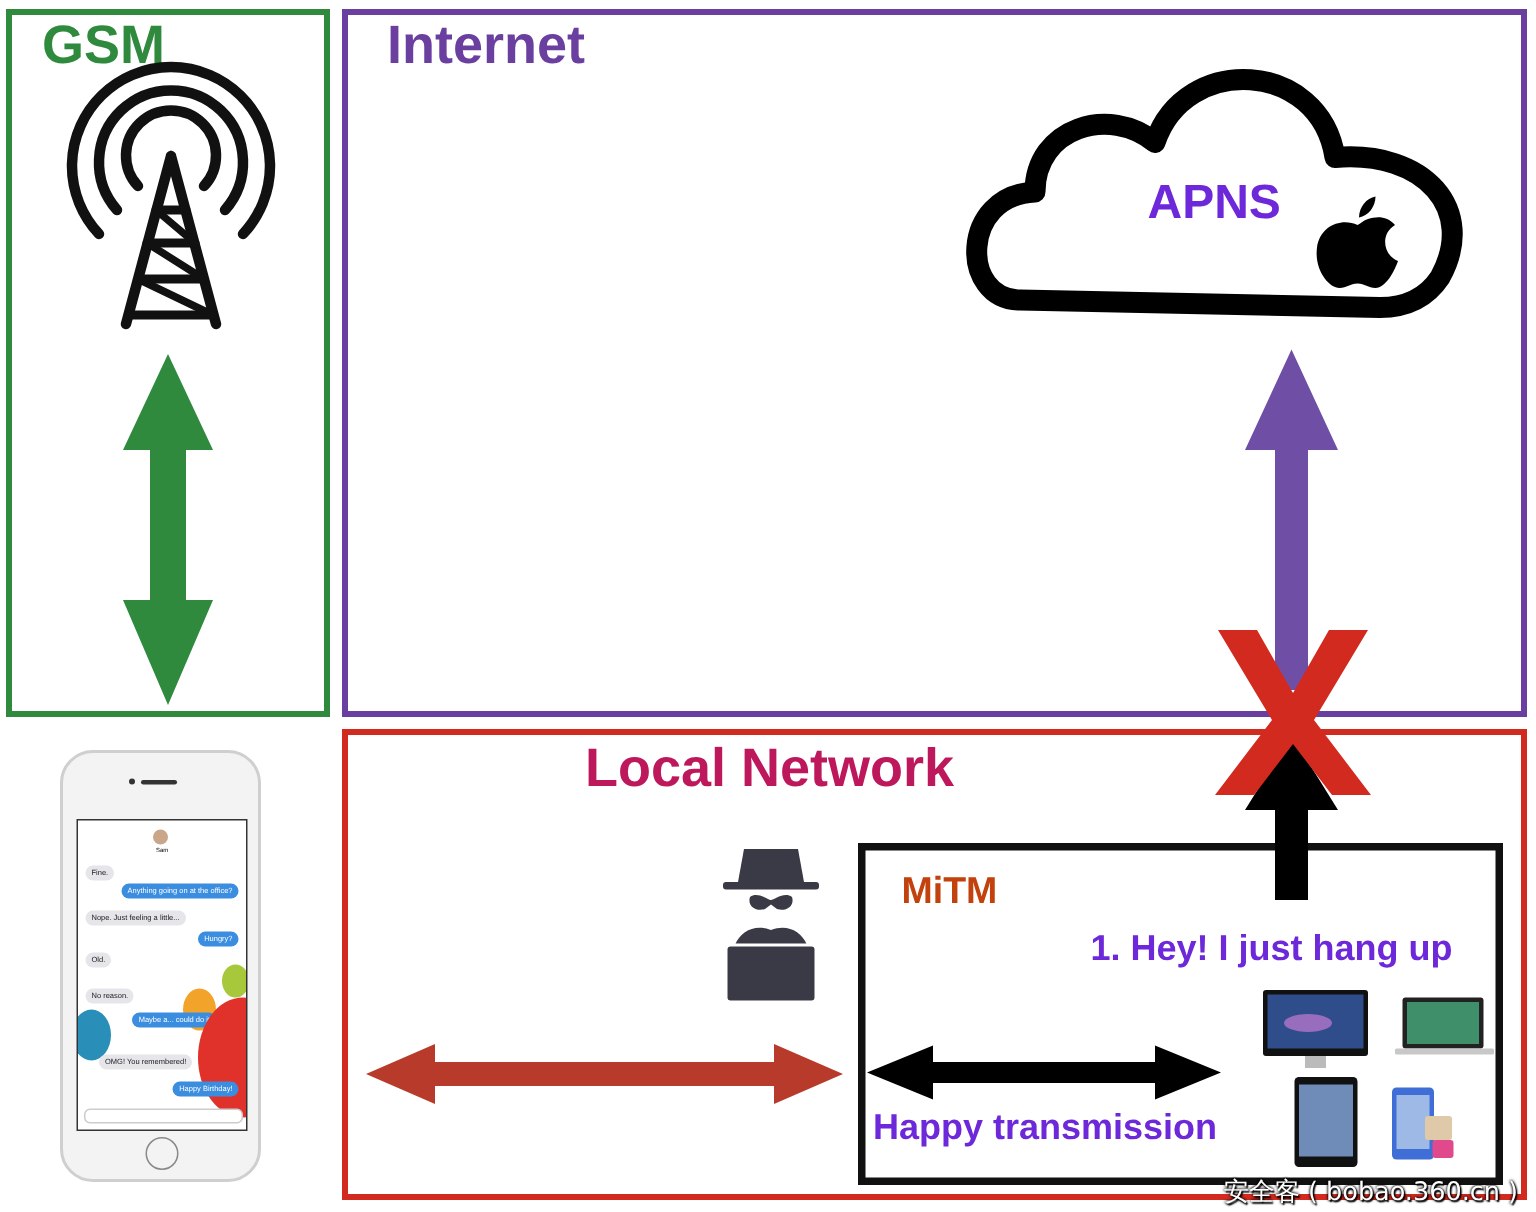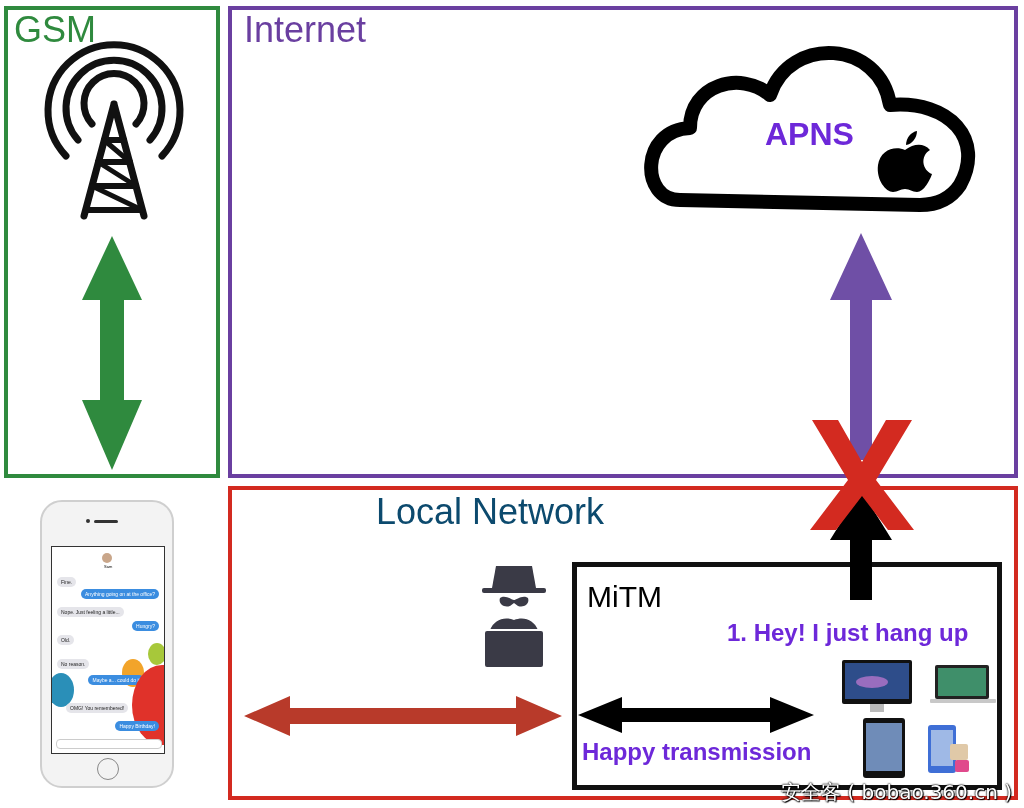--- a/index.html
+++ b/index.html
@@ -3,30 +3,30 @@
 <meta charset="utf-8">
 <style>
   html, body { margin: 0; padding: 0; background: #ffffff; }
   body { width: 1024px; height: 808px; position: relative; overflow: hidden;
          font-family: "Liberation Sans", "DejaVu Sans", sans-serif; }
   .zone { position: absolute; box-sizing: border-box; border-style: solid; border-width: 4px; }
   #zone-gsm { left: 4px; top: 6px; width: 216px; height: 472px; border-color: #2f8a3e; }
   #zone-internet { left: 228px; top: 6px; width: 790px; height: 472px; border-color: #6a3fa0; }
   #zone-local { left: 228px; top: 486px; width: 790px; height: 314px; border-color: #d32a20; }
   #zone-mitm { left: 572px; top: 562px; width: 430px; height: 228px; border-color: #111111; border-width: 5px; }
-  .zone-title { position: absolute; font-weight: normal; font-size: 36px; line-height: 1; }
+  .zone-title { position: absolute; font-weight: bold; font-size: 36px; line-height: 1; margin-left: 14px; }
   #title-gsm { left: 14px; top: 12px; color: #2f8a3e; }
   #title-internet { left: 244px; top: 12px; color: #6a3fa0; text-align: center; }
-  #title-local { left: 376px; top: 494px; color: #0c4a6e; }
-  #title-mitm { left: 587px; top: 582px; color: #000000; font-size: 30px; }
+  #title-local { left: 376px; top: 494px; color: #be185d; }
+  #title-mitm { left: 587px; top: 582px; color: #c2410c; font-size: 25px; }
   .label { position: absolute; font-weight: bold; color: #6d28d9; line-height: 1; white-space: nowrap; }
   #label-apns { left: 765px; top: 118px; font-size: 32px; }
   #label-hangup { left: 727px; top: 621px; font-size: 24px; }
   #label-sound { left: 582px; top: 740px; font-size: 24px; }
-  #watermark { position: absolute; right: 12px; bottom: 2px; font-size: 20px; color: #fff;
+  #watermark { position: absolute; right: 12px; bottom: 2px; font-size: 17px; color: #fff;
                text-shadow: 0 0 2px #000, 0 0 2px #000, 1px 1px 1px #000; font-family: "DejaVu Sans", sans-serif; text-align: center; }
   svg.layer { position: absolute; left: 0; top: 0; }
   .phone { position: absolute; left: 40px; top: 500px; width: 134px; height: 288px;
            background: #f3f3f3; border: 2px solid #cfcfcf; border-radius: 22px; box-sizing: border-box; }
   .phone-screen { position: absolute; left: 9px; top: 44px; width: 112px; height: 206px; background: #fff;
                   border: 1px solid #333; overflow: hidden; font-size: 5px; }
   .phone-speaker { position: absolute; left: 52px; top: 18px; width: 24px; height: 3px; background: #333; border-radius: 2px; }
   .phone-camera { position: absolute; left: 44px; top: 17px; width: 4px; height: 4px; background: #333; border-radius: 50%; }
   .phone-home { position: absolute; left: 55px; top: 256px; width: 22px; height: 22px; border: 1px solid #888; border-radius: 50%; box-sizing: border-box; }
   .bubble { position: absolute; padding: 2px 4px; border-radius: 6px; font-size: 5px; white-space: nowrap; }

